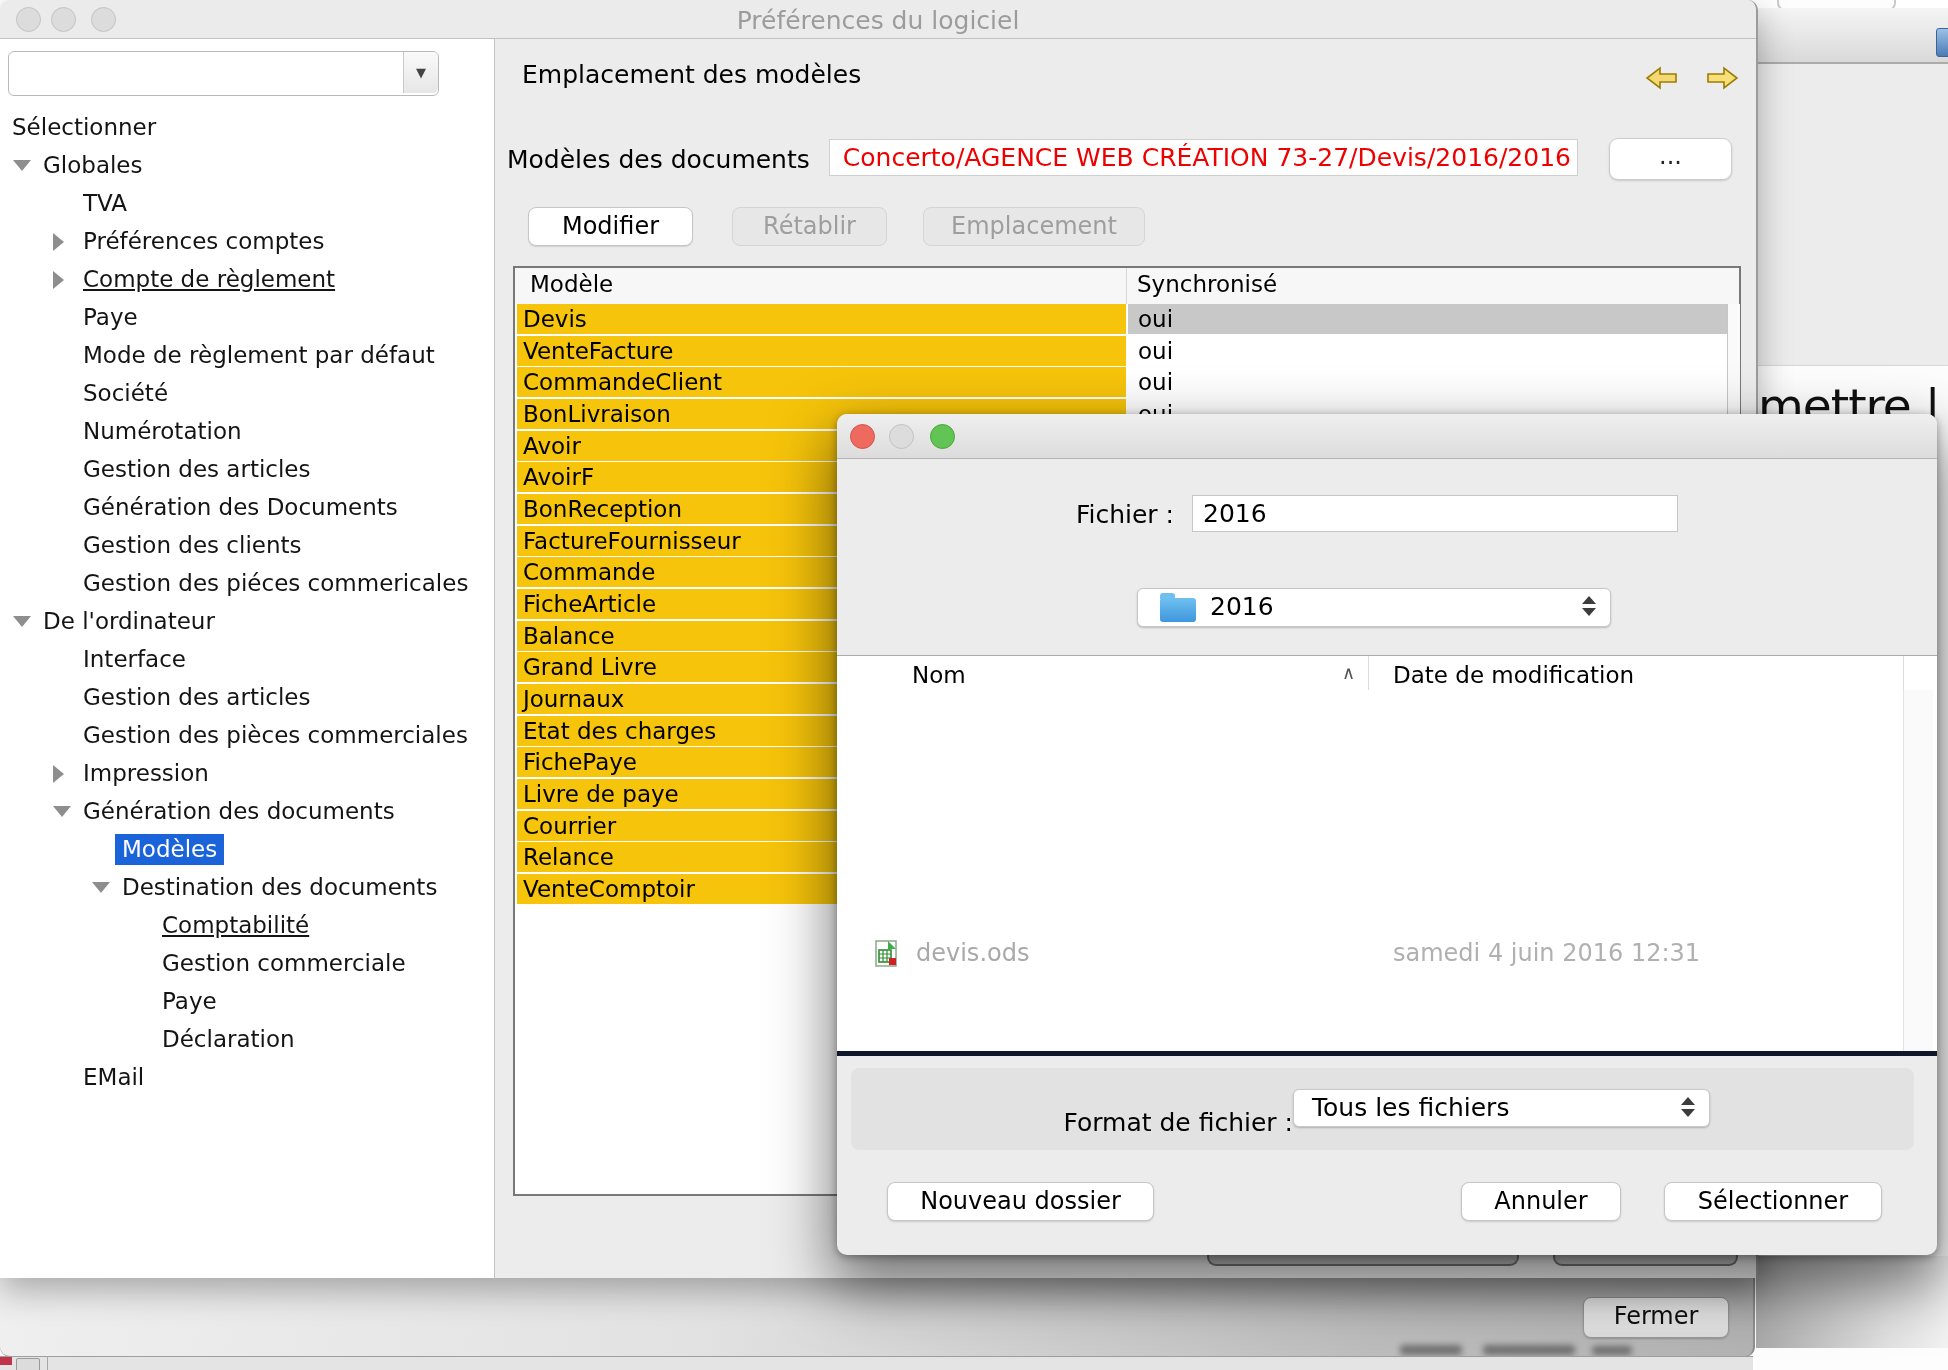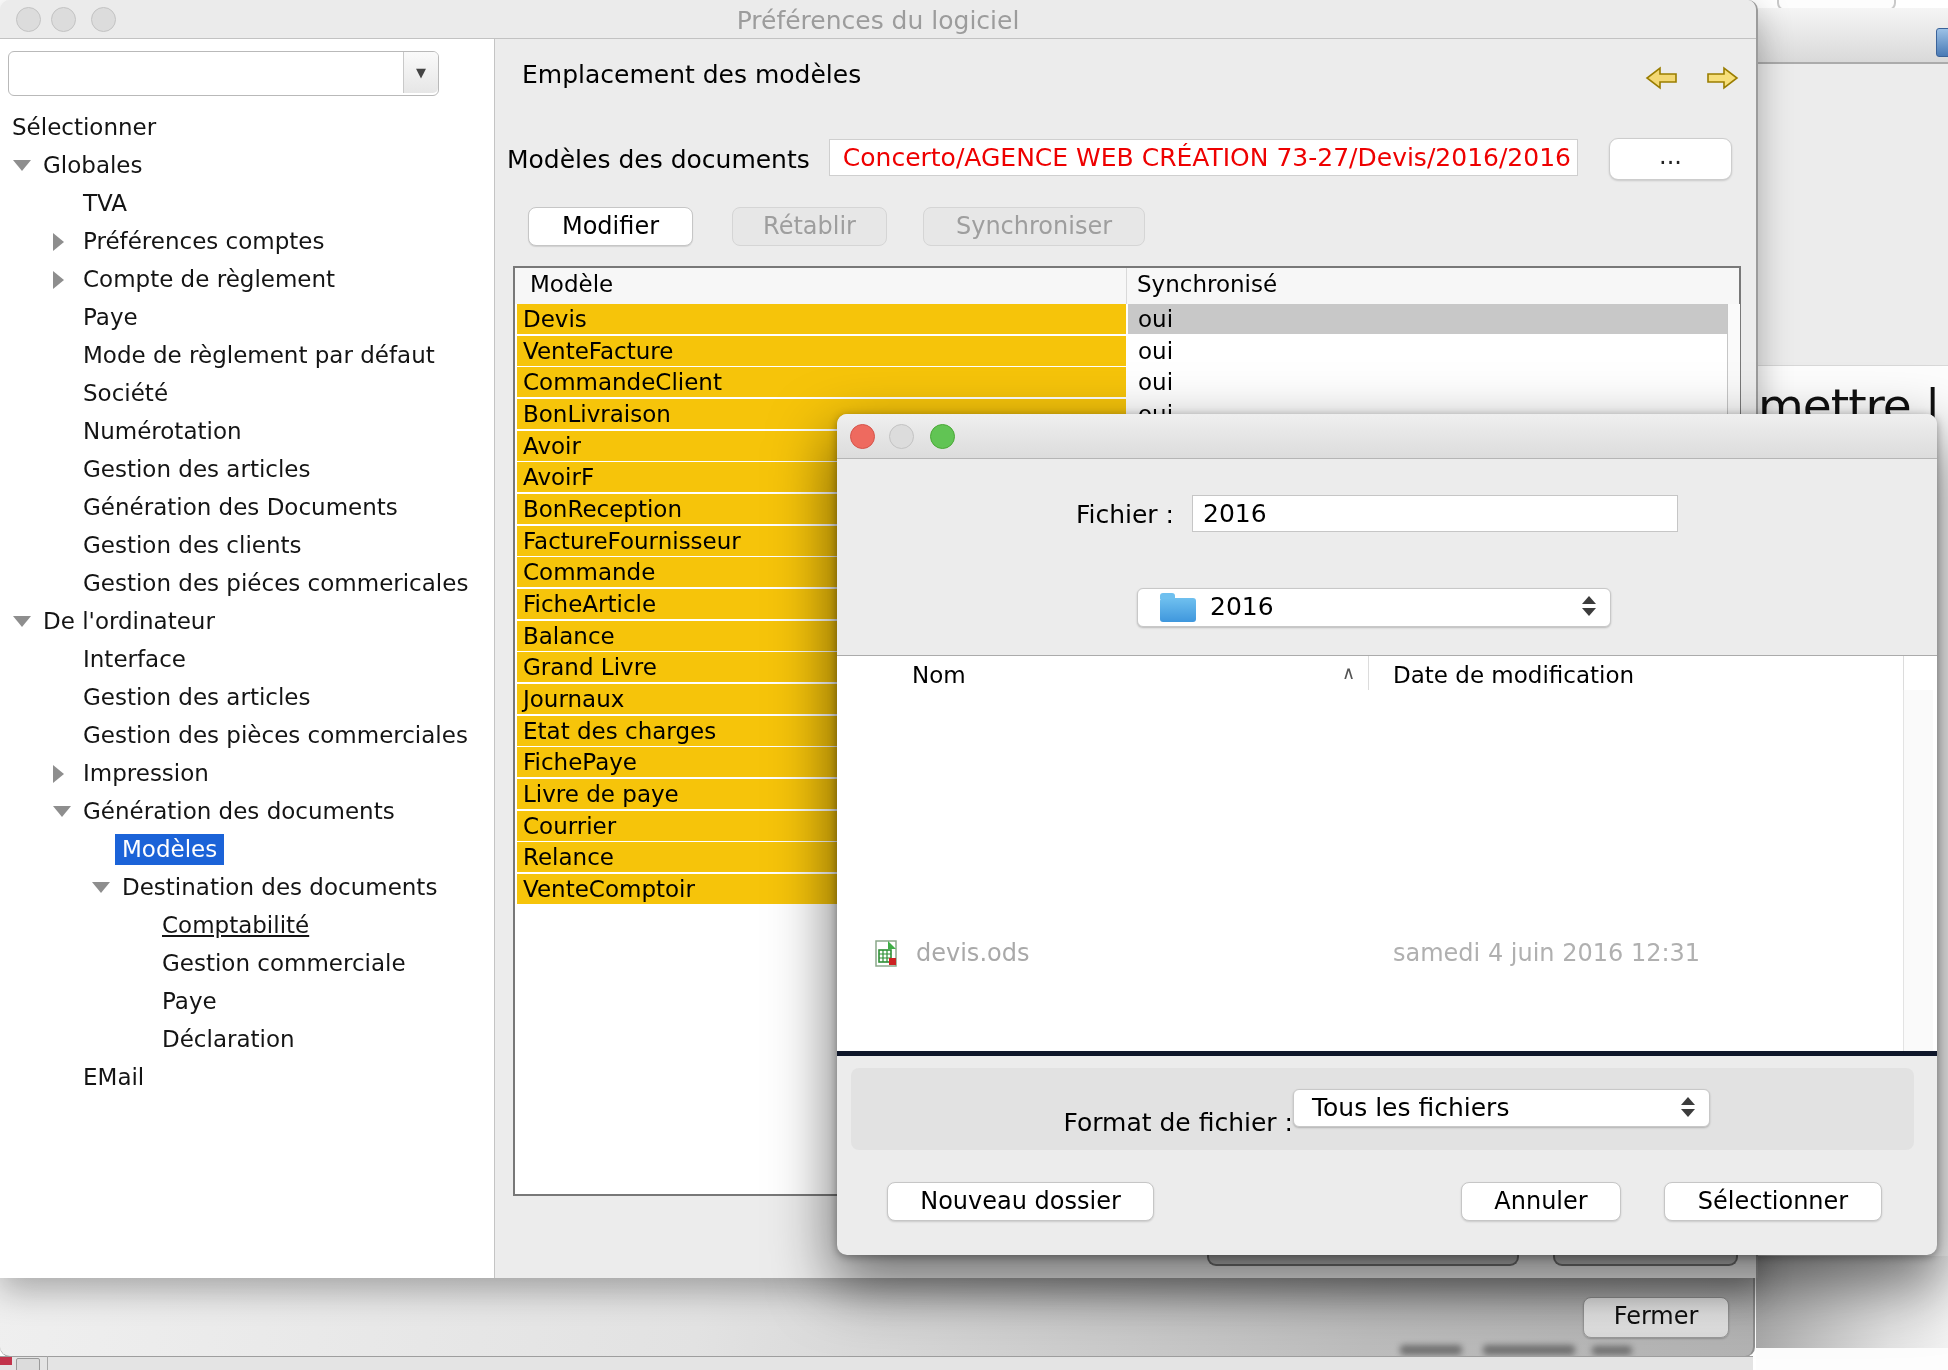--- a/index.html
+++ b/index.html
@@ -163,21 +163,21 @@
       </div>
     </div>
     <div id="tree">
         <div class="tree-item" style="left: 12px; top: 69px;">Sélectionner</div>
         <div class="tri tri-down" style="left: 13px; top: 121px;"></div>
         <div class="tree-item" style="left: 43px; top: 107px;">Globales</div>
         <div class="tree-item" style="left: 83px; top: 145px;">TVA</div>
         <div class="tri tri-right" style="left: 53px; top: 194px;"></div>
         <div class="tree-item" style="left: 83px; top: 183px;">Préférences comptes</div>
         <div class="tri tri-right" style="left: 53px; top: 232px;"></div>
-        <div class="tree-item" style="left: 83px; top: 221px;">Compte de règlement</div>
+        <div class="tree-item" style="left: 83px; top: 221px; text-decoration: underline;">Compte de règlement</div>
         <div class="tree-item" style="left: 83px; top: 259px;">Paye</div>
         <div class="tree-item" style="left: 83px; top: 297px;">Mode de règlement par défaut</div>
         <div class="tree-item" style="left: 83px; top: 335px;">Société</div>
         <div class="tree-item" style="left: 83px; top: 373px;">Numérotation</div>
         <div class="tree-item" style="left: 83px; top: 411px;">Gestion des articles</div>
         <div class="tree-item" style="left: 83px; top: 449px;">Génération des Documents</div>
         <div class="tree-item" style="left: 83px; top: 487px;">Gestion des clients</div>
         <div class="tree-item" style="left: 83px; top: 525px;">Gestion des piéces commericales</div>
         <div class="tri tri-down" style="left: 13px; top: 577px;"></div>
         <div class="tree-item" style="left: 43px; top: 563px;">De l'ordinateur</div>
@@ -207,21 +207,21 @@
   <svg class="abs nav-arrow" style="left:1706px;top:66px;" viewBox="0 0 34 24">
     <path d="M2 8 H18 V2 L31 12 L18 22 V16 H2 Z" fill="#f7df7a" stroke="#9a7d00" stroke-width="1.6"></path>
   </svg>
 
   <div class="abs path-label">Modèles des documents</div>
   <div class="abs path-field">Concerto/AGENCE WEB CRÉATION 73-27/Devis/2016/2016</div>
   <div class="abs browse-btn">...</div>
 
   <div class="abs btn btn-on" style="left:528px;top:207px;width:165px;height:39px;line-height:37px;">Modifier</div>
   <div class="abs btn btn-off" style="left:732px;top:207px;width:155px;height:39px;line-height:37px;">Rétablir</div>
-  <div class="abs btn btn-off" style="left:923px;top:207px;width:222px;height:39px;line-height:37px;">Synchroniser</div>
+  <div class="abs btn btn-off" style="left:923px;top:207px;width:222px;height:39px;line-height:37px;">Emplacement</div>
 
   <div class="abs tmpl-table">
     <div class="tmpl-head">
       <div class="tmpl-col" style="left:15px;">Modèle</div>
       <div class="tmpl-col" style="left:622px;">Synchronisé</div>
       <div class="tmpl-head-divider"></div>
     </div>
     <div id="table-rows">
         <div class="tmpl-row" style="top: 36px;">
           <div class="cell-name" style="background: rgb(246, 196, 10);">Devis</div>

